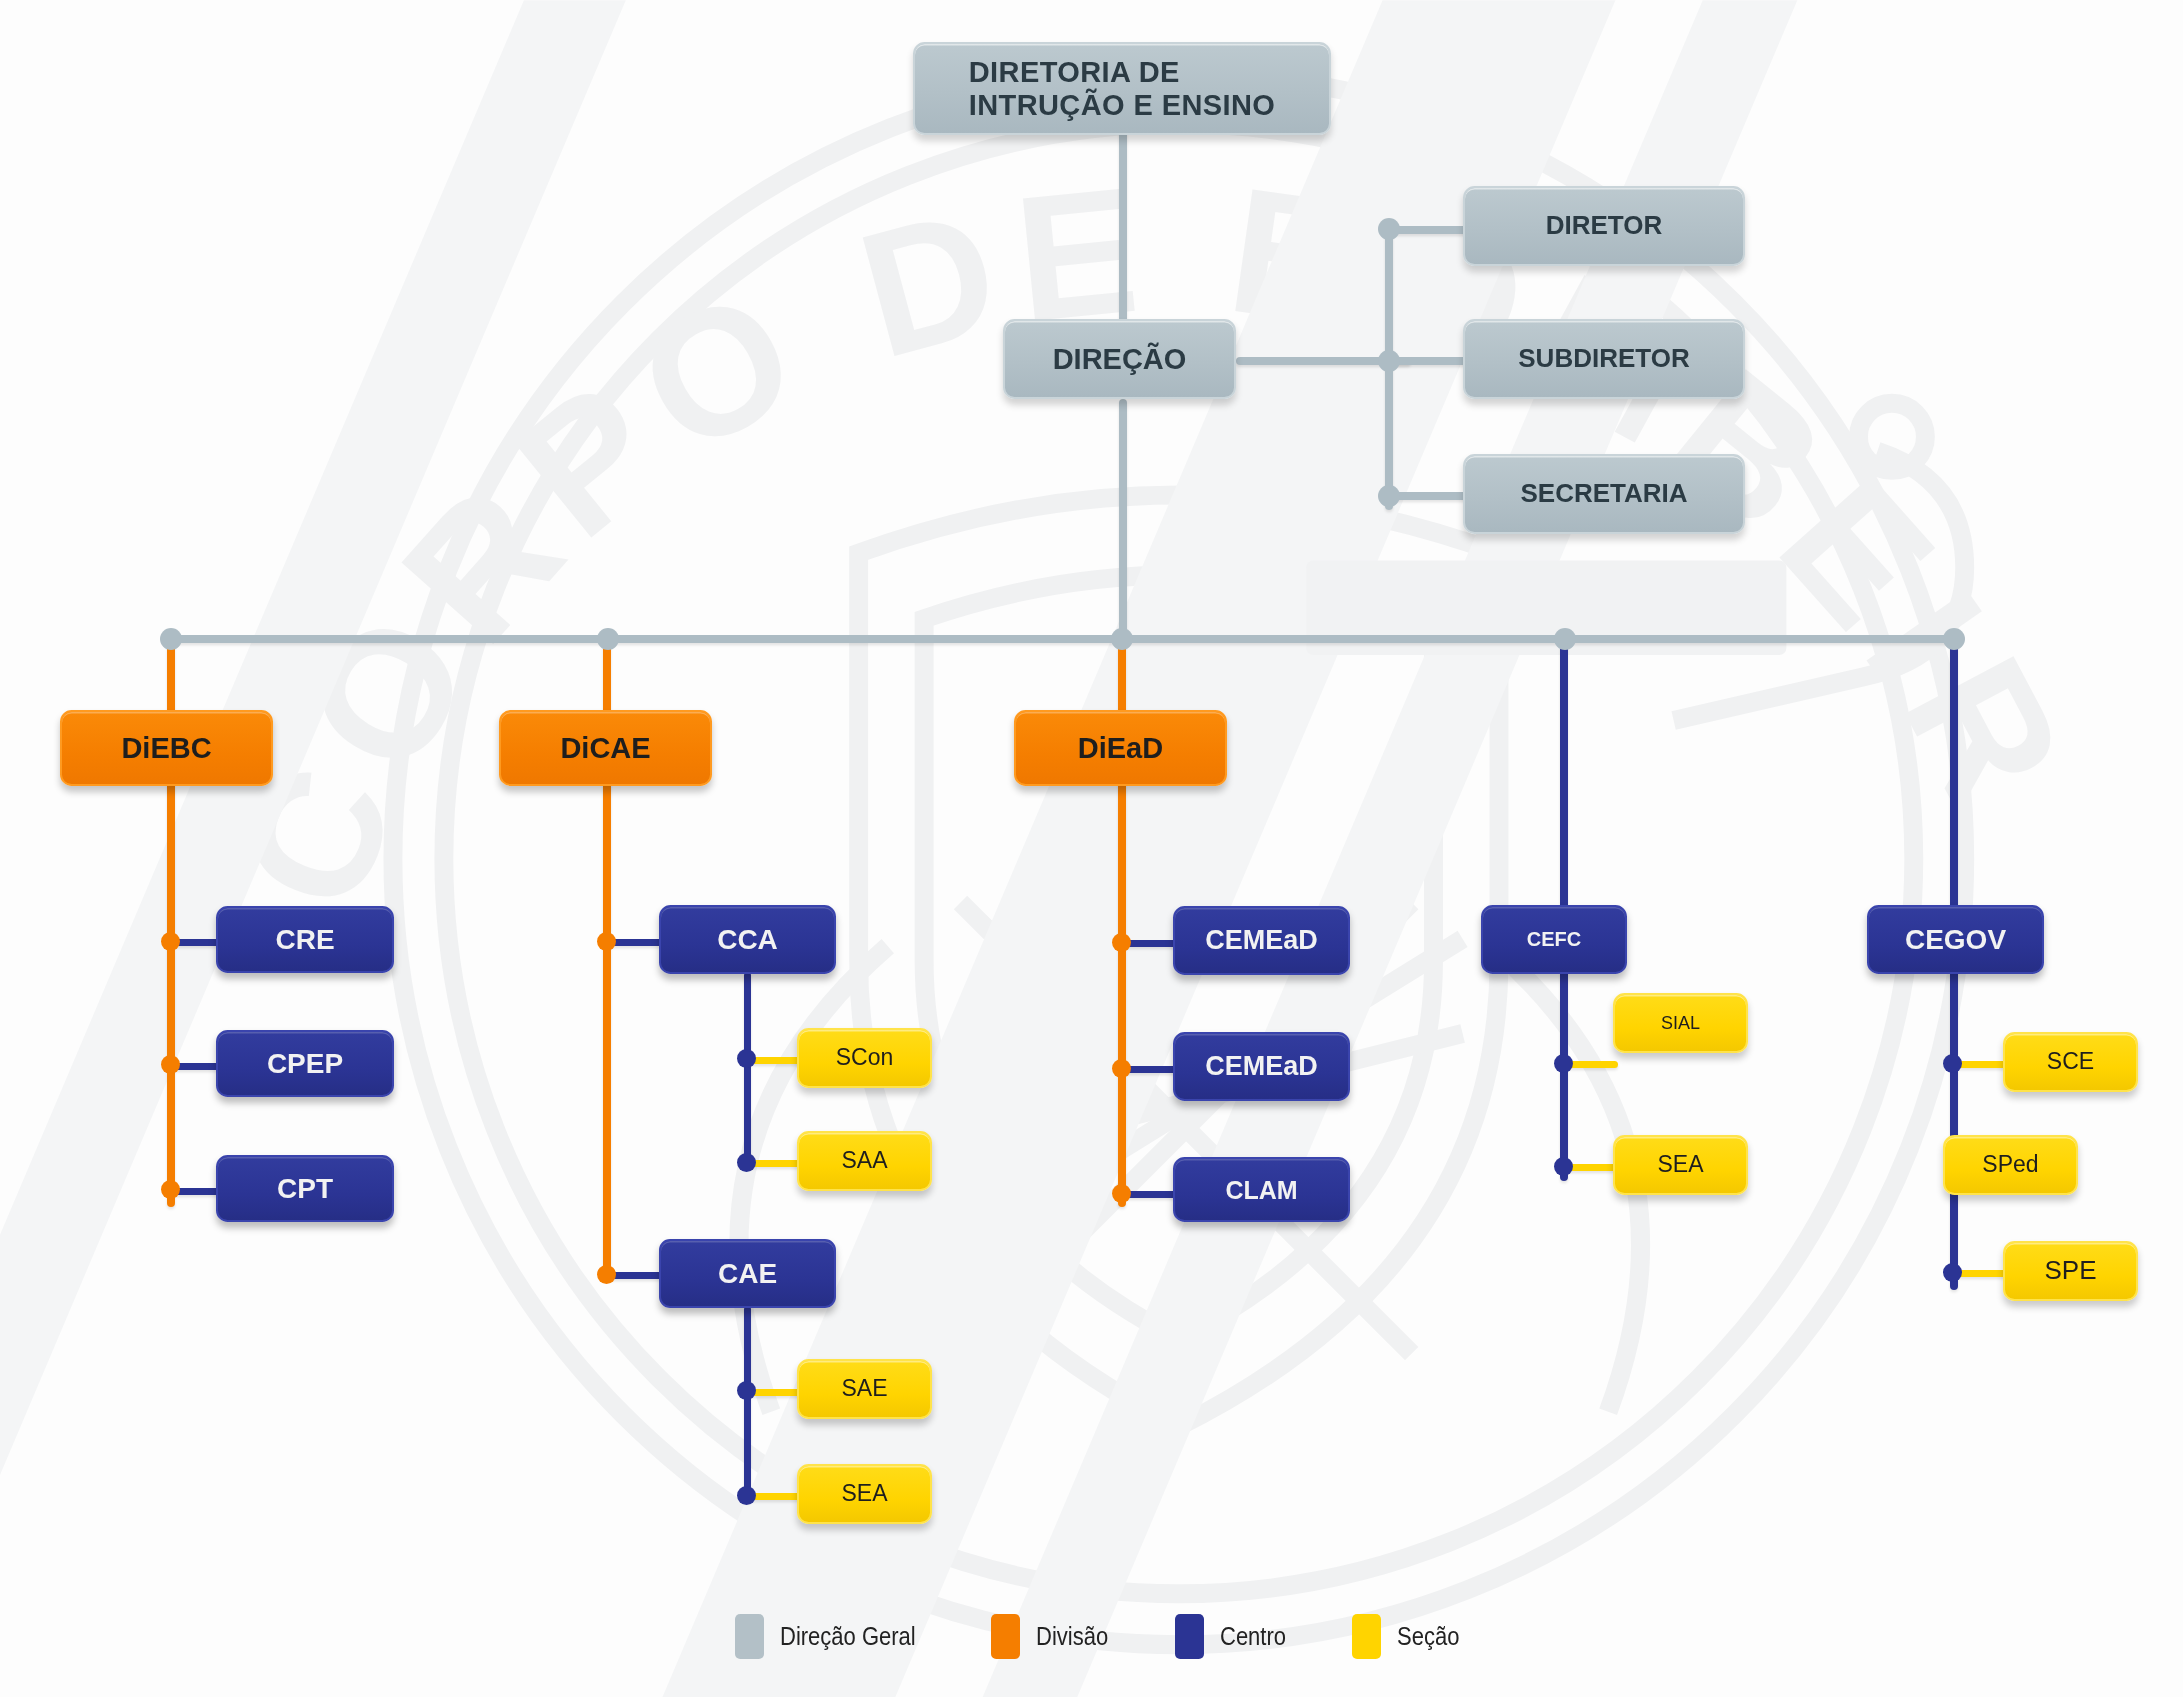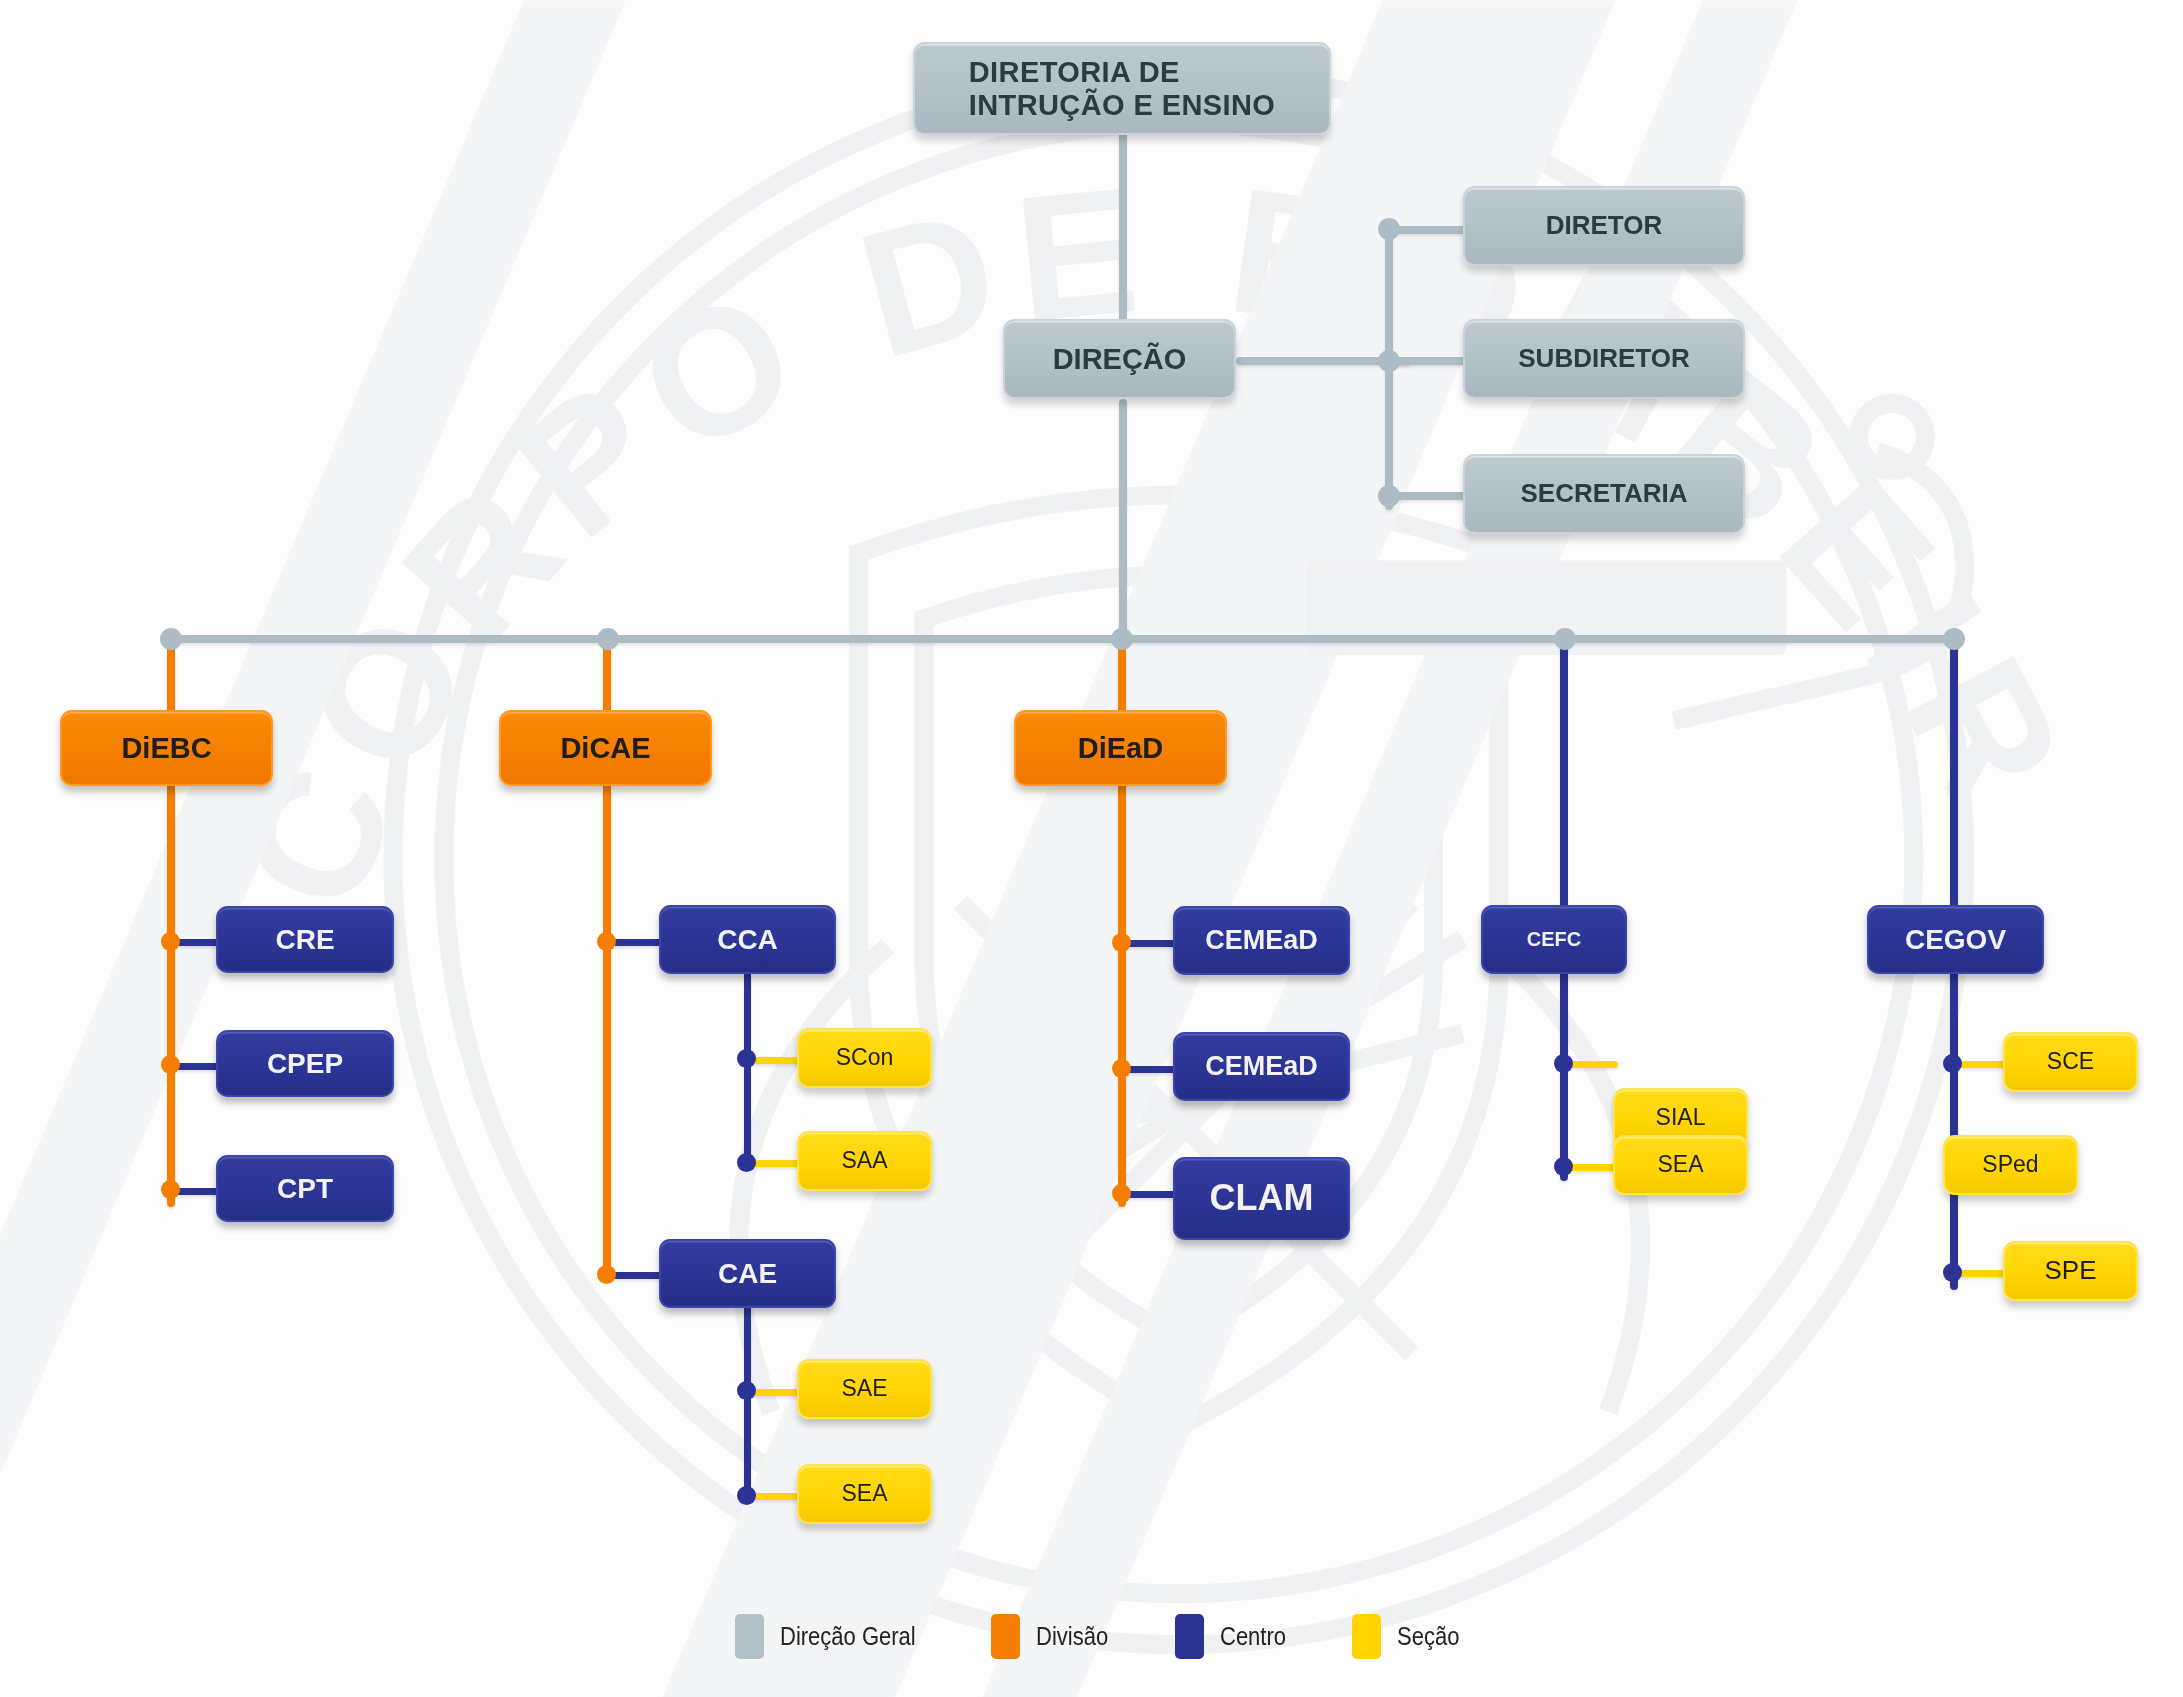--- a/index.html
+++ b/index.html
@@ -271,35 +271,35 @@
   <div class="dot orange" style="left:1112px; top:1059px;"></div>
   <div class="ln h blue thin" style="left:1121px; top:1191px; width:57px;"></div>
   <div class="dot orange" style="left:1112px; top:1184px;"></div>
 
   <div class="node blue" style="left:1173px; top:906px; width:177px; height:69px; font-size:27px;">
     <span>CEMEaD</span>
   </div>
   <div class="node blue" style="left:1173px; top:1032px; width:177px; height:69px; font-size:27px;">
     <span>CEMEaD</span>
   </div>
-  <div class="node blue" style="left:1173px; top:1157px; width:177px; height:83px; font-size:36px;">
+  <div class="node blue" style="left:1173px; top:1157px; width:177px; height:65px; font-size:25px;">
     <span>CLAM</span>
   </div>
 
   <div class="ln v blue" style="left:1560px; top:639px; height:542px;"></div>
   <div class="node blue" style="left:1481px; top:905px; width:146px; height:69px; font-size:20px;">
     <span>CEFC</span>
   </div>
 
   <div class="ln h yellow thin" style="left:1564px; top:1061px; width:54px;"></div>
   <div class="dot blue" style="left:1554px; top:1054px;"></div>
   <div class="ln h yellow thin" style="left:1564px; top:1164px; width:54px;"></div>
   <div class="dot blue" style="left:1554px; top:1157px;"></div>
 
-  <div class="node yellow" style="left:1613px; top:1088px; width:135px; height:60px; font-size:23px;">
+  <div class="node yellow" style="left:1613px; top:993px; width:135px; height:60px; font-size:18px;">
     <span>SIAL</span>
   </div>
   <div class="node yellow" style="left:1613px; top:1135px; width:135px; height:60px; font-size:23px;">
     <span>SEA</span>
   </div>
 
   <div class="ln v blue" style="left:1950px; top:639px; height:651px;"></div>
   <div class="node blue" style="left:1867px; top:905px; width:177px; height:69px; font-size:28px;">
     <span>CEGOV</span>
   </div>

